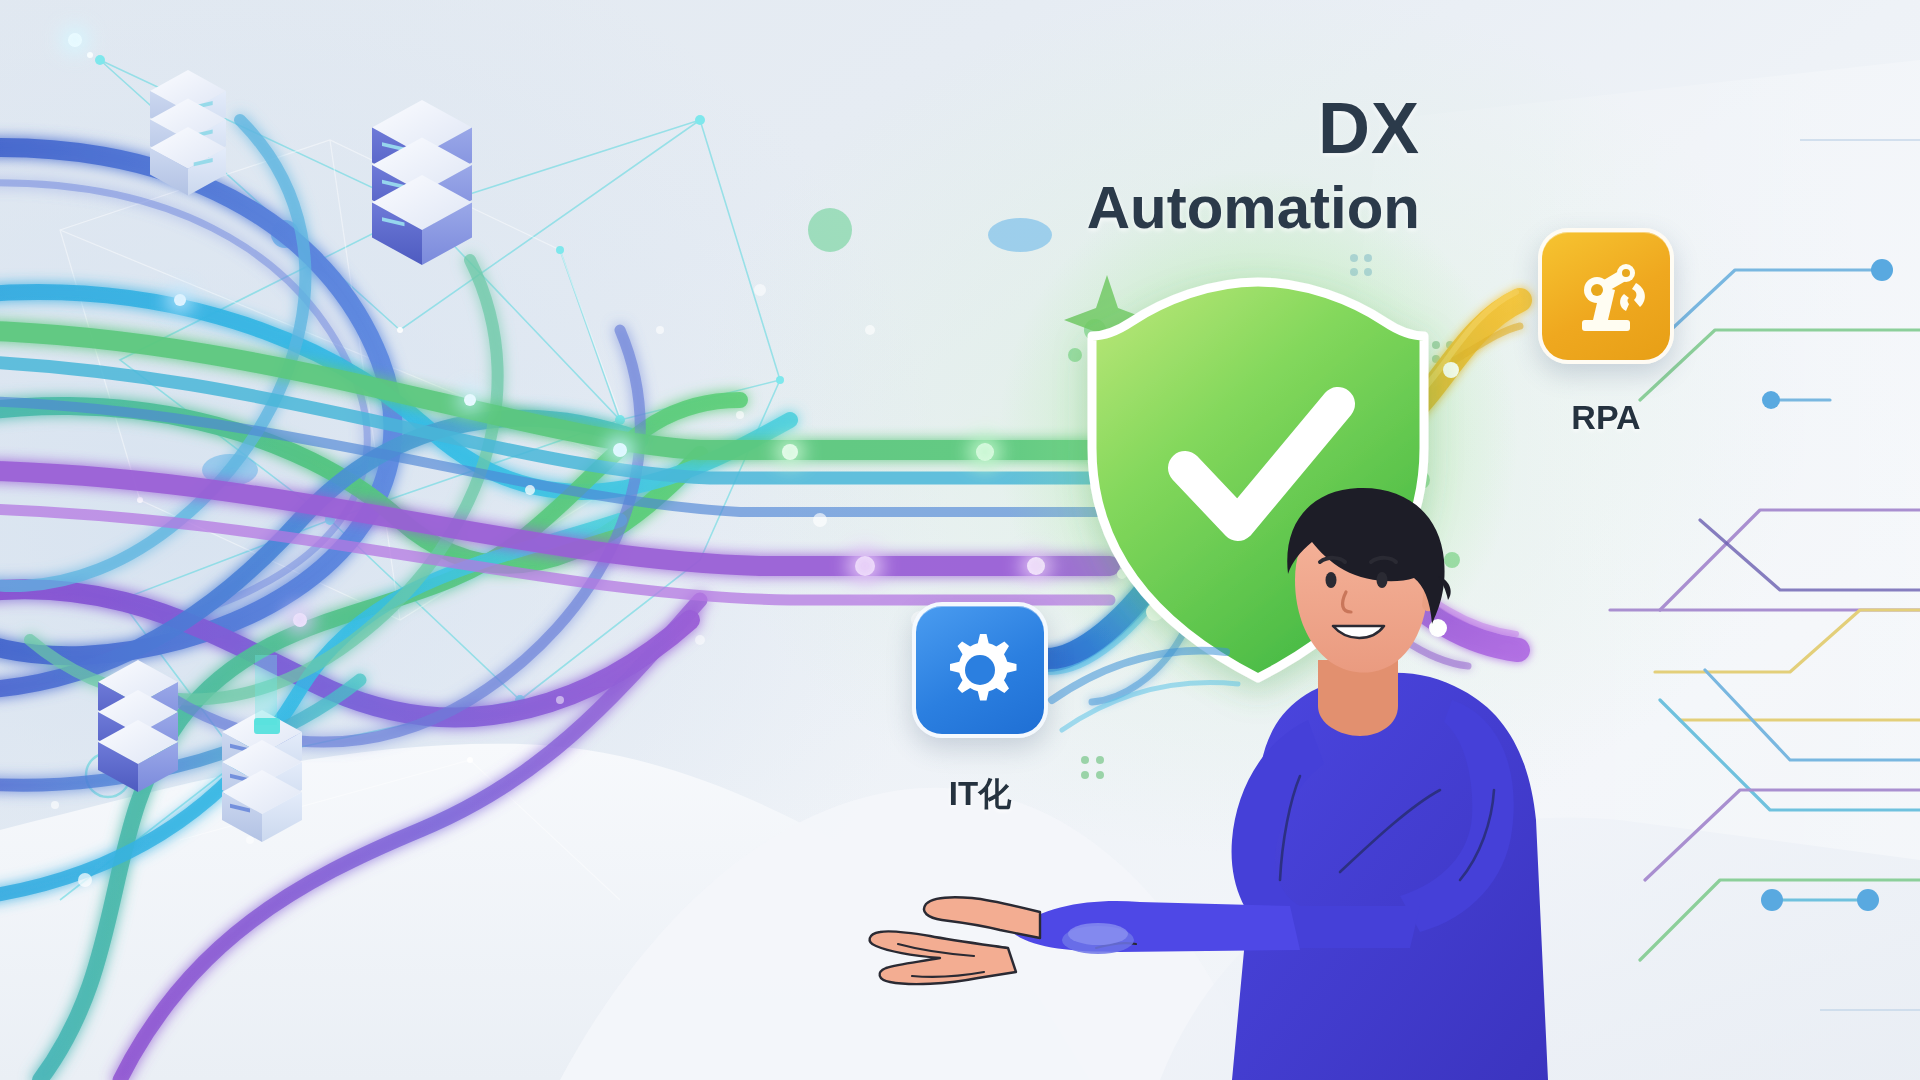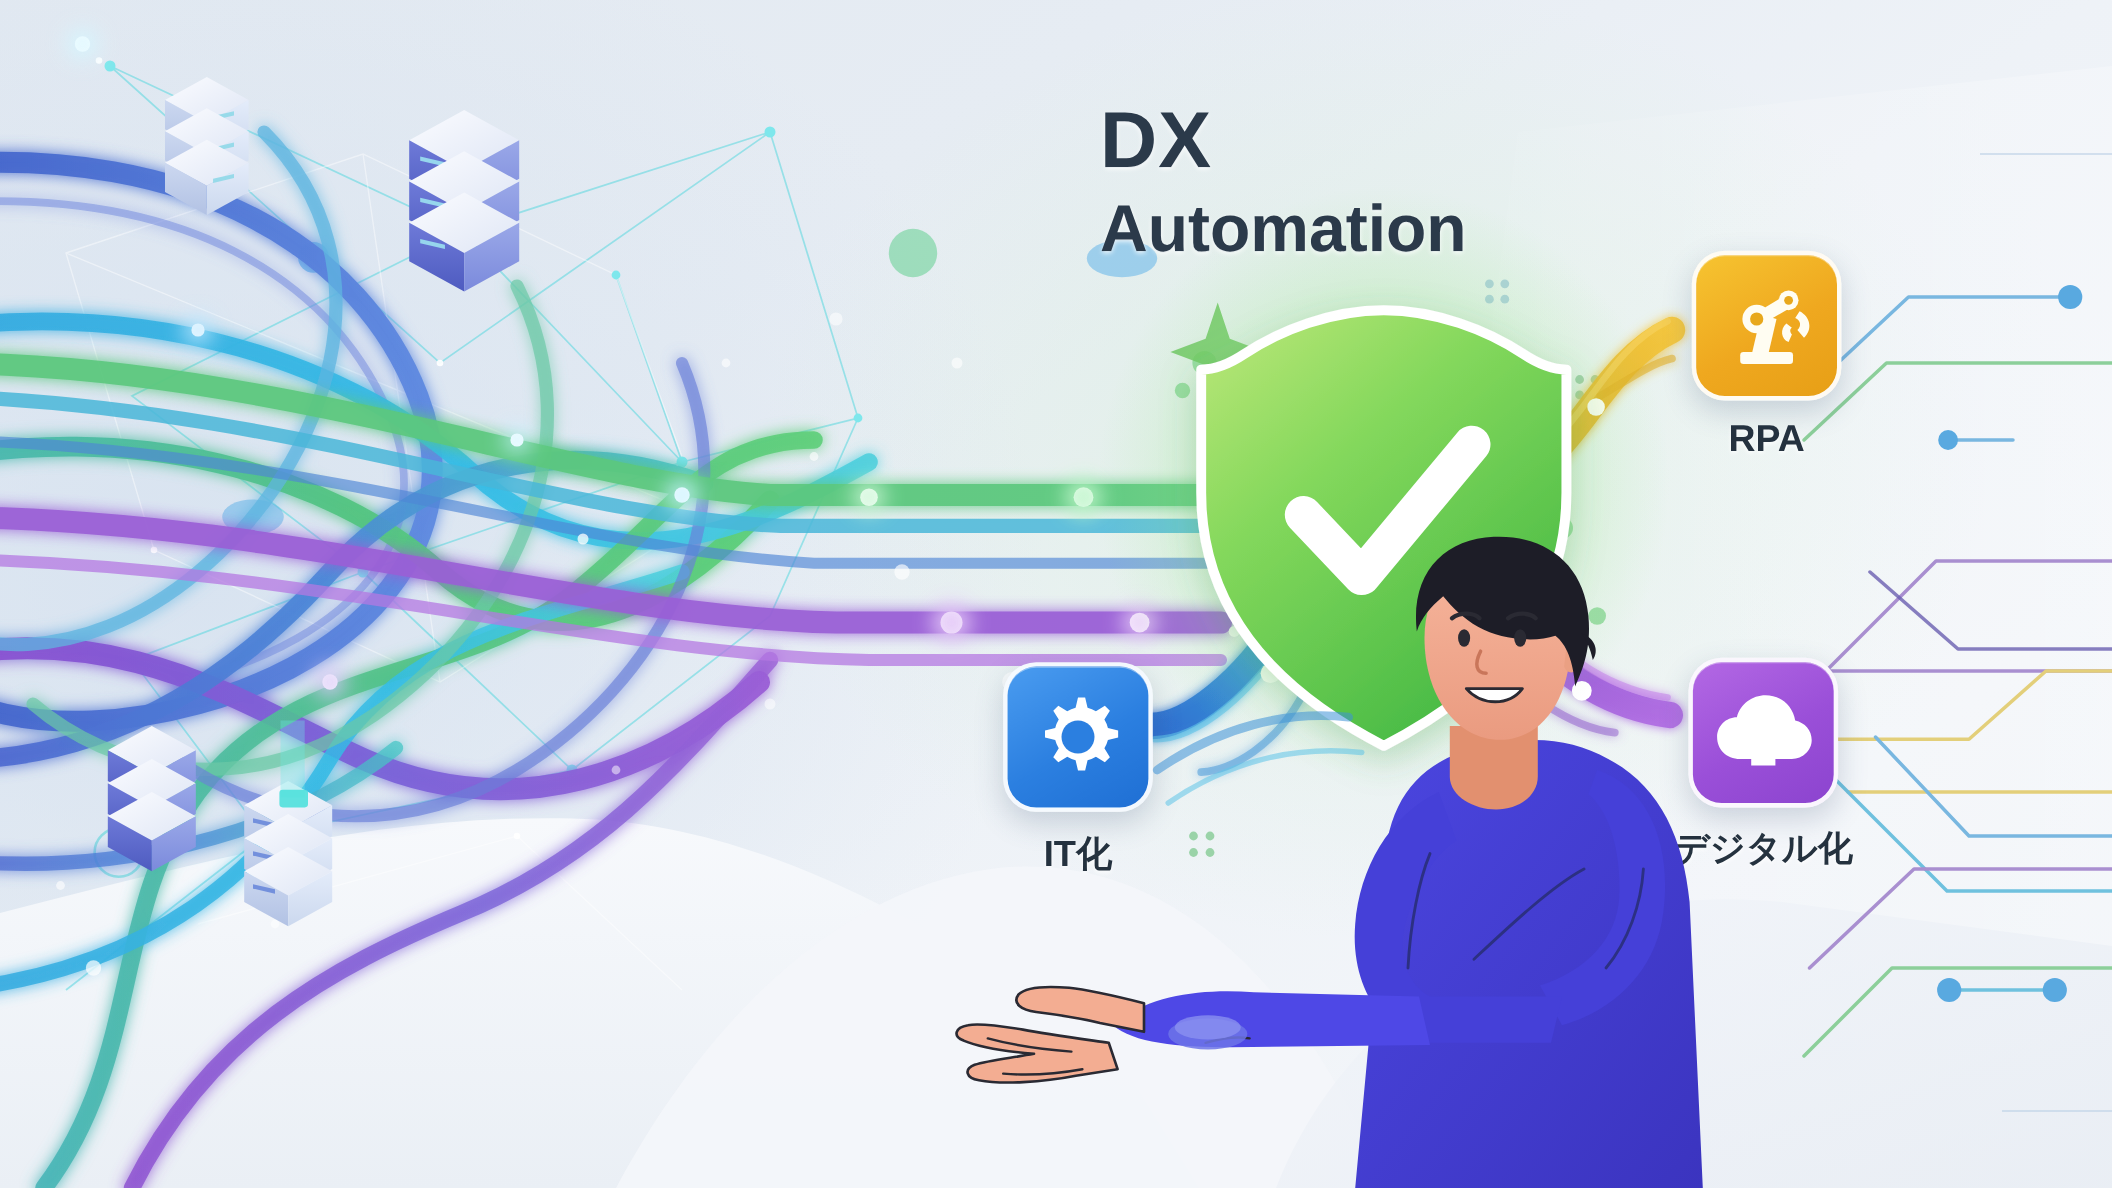--- a/index.html
+++ b/index.html
@@ -10,21 +10,21 @@
       radial-gradient(ellipse 900px 700px at 1250px 420px, rgba(214,240,216,0.55) 0%, rgba(214,240,216,0) 62%),
       radial-gradient(ellipse 1100px 900px at 180px 520px, rgba(214,226,240,0.85) 0%, rgba(214,226,240,0) 70%),
       linear-gradient(145deg,#e2e9f1 0%,#e6ecf3 30%,#eef2f7 55%,#f2f5f9 78%,#eef2f7 100%);
   }
   #stage *{box-sizing:border-box;}
   .layer{position:absolute;left:0;top:0;width:1920px;height:1080px;}
   svg.layer{overflow:visible;}
 
   
   .title-wrap{
-    position:absolute;left:1000px;top:92px;width:420px;text-align:left;
+    position:absolute;left:1000px;top:92px;width:420px;text-align:right;
     color:#2b3a4a;line-height:1.0;user-select:none;
   }
   .title-main{
     font-size:72px;font-weight:700;letter-spacing:1px;
     text-shadow:0 2px 5px rgba(255,255,255,0.85), 0 1px 0 rgba(120,140,165,0.25);
   }
   .title-sub{
     font-size:60px;font-weight:700;letter-spacing:0px;margin-top:14px;
     text-shadow:0 2px 5px rgba(255,255,255,0.85), 0 1px 0 rgba(120,140,165,0.25);
   }
@@ -34,21 +34,21 @@
   .tile{
     width:136px;height:136px;border-radius:30px;position:relative;
     border:4px solid rgba(255,255,255,0.95);
     box-shadow:0 10px 26px rgba(60,80,120,0.22), inset 0 1px 0 rgba(255,255,255,0.4);
     display:flex;align-items:center;justify-content:center;
   }
   .tile.rpa{background:linear-gradient(150deg,#f6c431 0%,#efa81f 55%,#e79f16 100%);}
   .tile.it{background:linear-gradient(150deg,#4a9cf0 0%,#2b7fe0 55%,#1f6fd4 100%);}
   .tile.digital{background:linear-gradient(150deg,#b368e4 0%,#9a4fd8 55%,#8c44cf 100%);}
   .node-label{
-    margin-top:16px;text-align:center;width:136px;
+    margin-top:34px;text-align:center;width:136px;
     font-size:34px;font-weight:700;color:#25323f;
     text-shadow:0 2px 4px rgba(255,255,255,0.9);
     white-space:nowrap;
   }
   .node-label.jp{font-size:32px;margin-left:-30px;width:196px;}
   .node-label.it-lbl{font-size:33px;}
 </style>
 </head>
 <body>
 
@@ -502,31 +502,20 @@
   <div class="node" style="left:912px;top:602px;">
     <div class="tile it">
       <svg width="84" height="84" viewBox="0 0 84 84">
         <path fill="#ffffff" d="M42 6 l6.5 0 l2.2 9.3 a28 28 0 0 1 7.6 3.2 l8.1 -5 l4.6 4.6 l-5 8.1 a28 28 0 0 1 3.2 7.6 l9.3 2.2 l0 6.5 l-9.3 2.2 a28 28 0 0 1 -3.2 7.6 l5 8.1 l-4.6 4.6 l-8.1 -5 a28 28 0 0 1 -7.6 3.2 l-2.2 9.3 l-6.5 0 l-2.2 -9.3 a28 28 0 0 1 -7.6 -3.2 l-8.1 5 l-4.6 -4.6 l5 -8.1 a28 28 0 0 1 -3.2 -7.6 l-9.3 -2.2 l0 -6.5 l9.3 -2.2 a28 28 0 0 1 3.2 -7.6 l-5 -8.1 l4.6 -4.6 l8.1 5 a28 28 0 0 1 7.6 -3.2 Z"></path>
         <circle cx="42" cy="42" r="15" fill="#2b7fe0"></circle>
       </svg>
     </div>
     <div class="node-label it-lbl">IT化</div>
   </div>
 
-  <div class="node" style="left:1535px;top:598px;">
-    <div class="tile digital">
-      <svg width="92" height="84" viewBox="0 0 92 84">
-        <g fill="#ffffff">
-          <path d="M25 66 C12 66 4 57 4 46 C4 36 12 28 22 28 C25 16 36 8 48 8 C62 8 73 18 75 31 C84 33 90 40 90 49 C90 58 82 66 72 66 Z"></path>
-          <path d="M46 26 L68 50 L57 50 L57 72 L35 72 L35 50 L24 50 Z"></path>
-        </g>
-      </svg>
-    </div>
-    <div class="node-label jp">デジタル化</div>
-  </div>
 
   <svg class="layer" viewBox="0 0 1920 1080">
     <defs>
       <linearGradient id="sweaterG" x1="0" y1="0" x2="1" y2="1">
         <stop offset="0%" stop-color="#4b46e0"></stop>
           <stop offset="100%" stop-color="#3b34bf"></stop>
       </linearGradient>
       <linearGradient id="skinG" x1="0" y1="0" x2="0" y2="1">
         <stop offset="0%" stop-color="#f6b59c"></stop>
           <stop offset="100%" stop-color="#ea9b80"></stop>

